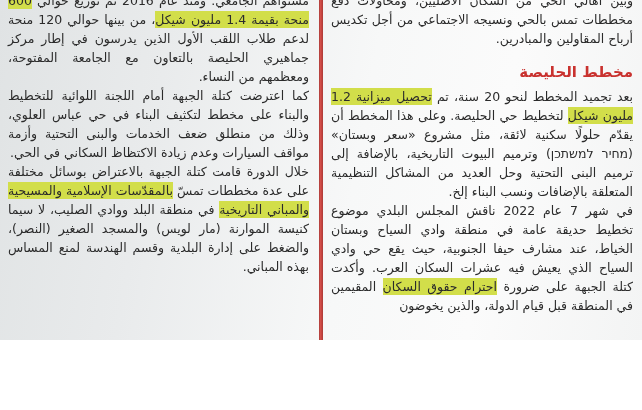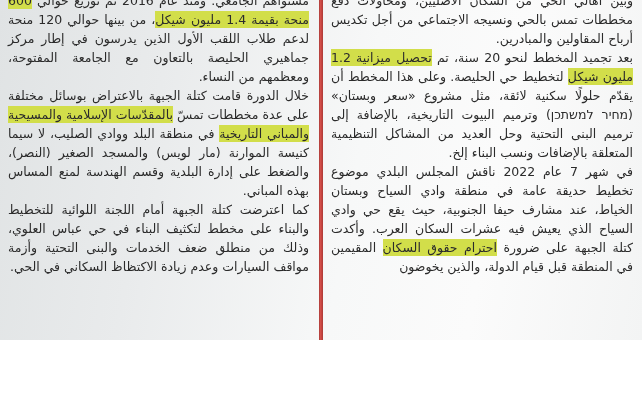--- a/index.html
+++ b/index.html
@@ -45,30 +45,31 @@
 </style>
 </head>
 <body>
 
 <div class="page">
 
   <div class="col col-left">
     <p class="para"><span>مستواهم الجامعي. ومنذ عام 2016 تم توزيع حوالي </span><span class="hl">600 منحة بقيمة 1.4 مليون شيكل</span><span>، من بينها حوالي 120 منحة لدعم طلاب اللقب الأول الذين يدرسون في إطار مركز جماهيري الحليصة بالتعاون مع الجامعة المفتوحة، ومعظمهم من النساء.</span></p>
 
 
+    <p class="para"><span>كما اعترضت كتلة الجبهة أمام اللجنة اللوائية للتخطيط والبناء على مخطط لتكثيف البناء في حي عباس العلوي، وذلك من منطلق ضعف الخدمات والبنى التحتية وأزمة مواقف السيارات وعدم زيادة الاكتظاظ السكاني في الحي.</span></p>
+
     <p class="para"><span>خلال الدورة قامت كتلة الجبهة بالاعتراض بوسائل مختلفة على عدة مخططات تمسّ </span><span class="hl">بالمقدّسات الإسلامية والمسيحية والمباني التاريخية</span><span> في منطقة البلد ووادي الصليب، لا سيما كنيسة الموارنة (مار لويس) والمسجد الصغير (النصر)، والضغط على إدارة البلدية وقسم الهندسة لمنع المساس بهذه المباني.</span></p>
-
-    <p class="para"><span>كما اعترضت كتلة الجبهة أمام اللجنة اللوائية للتخطيط والبناء على مخطط لتكثيف البناء في حي عباس العلوي، وذلك من منطلق ضعف الخدمات والبنى التحتية وأزمة مواقف السيارات وعدم زيادة الاكتظاظ السكاني في الحي.</span></p>
   </div>
 
   <div class="divider"></div>
 
   <div class="col col-right">
     <p class="para"><span>وبين أهالي الحي من السكان الأصليين، ومحاولات دفع مخططات تمس بالحي ونسيجه الاجتماعي من أجل تكديس أرباح المقاولين والمبادرين.</span></p>
 
+    <h2 class="heading">مخطط الحليصة</h2>
 
     <p class="para"><span>بعد تجميد المخطط لنحو 20 سنة، تم </span><span class="hl">تحصيل ميزانية 1.2 مليون شيكل</span><span> لتخطيط حي الحليصة. وعلى هذا المخطط أن يقدّم حلولًا سكنية لائقة، مثل مشروع «سعر وبستان» (מחיר למשתכן) وترميم البيوت التاريخية، بالإضافة إلى ترميم البنى التحتية وحل العديد من المشاكل التنظيمية المتعلقة بالإضافات ونسب البناء إلخ.</span></p>
 
 
     <p class="para"><span>في شهر 7 عام 2022 ناقش المجلس البلدي موضوع تخطيط حديقة عامة في منطقة وادي السياح وبستان الخياط، عند مشارف حيفا الجنوبية، حيث يقع حي وادي السياح الذي يعيش فيه عشرات السكان العرب. وأكدت كتلة الجبهة على ضرورة </span><span class="hl">احترام حقوق السكان</span><span> المقيمين في المنطقة قبل قيام الدولة، والذين يخوضون</span></p>
   </div>
 
 </div>
 
 </body></html>

